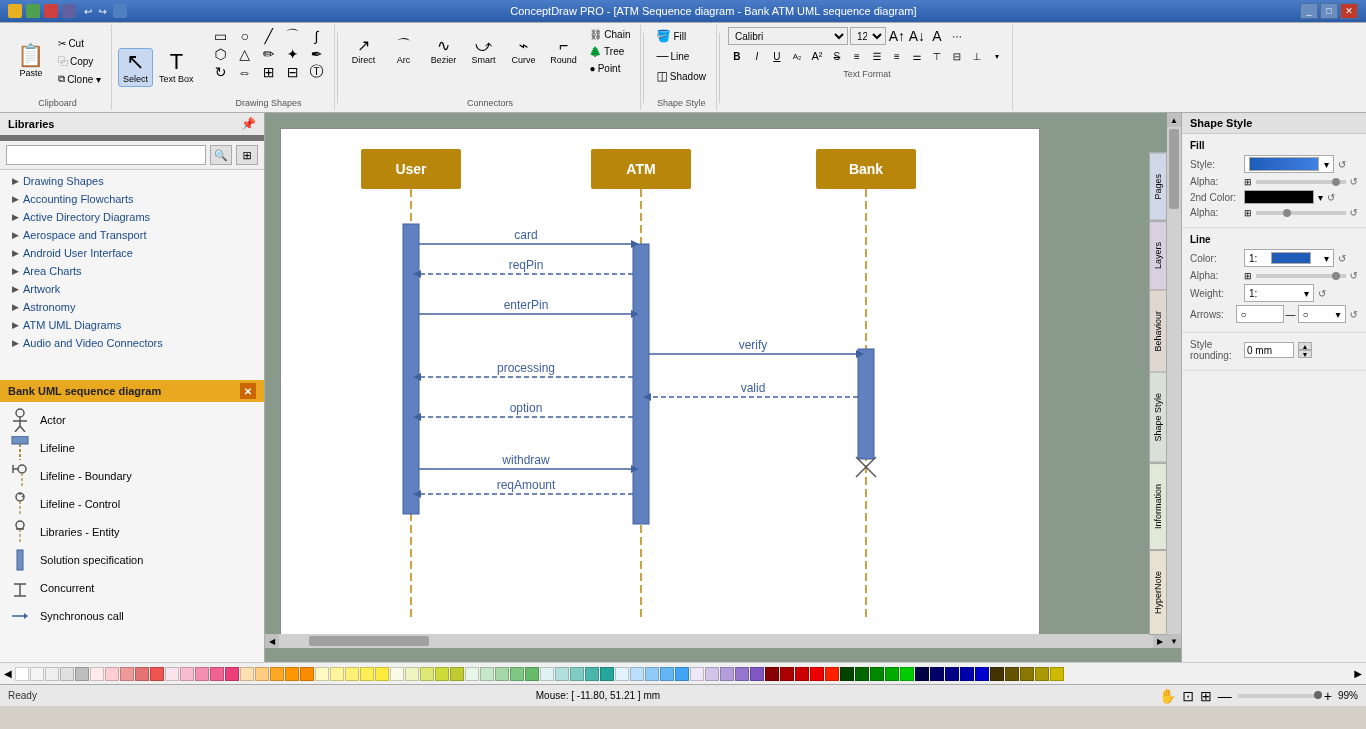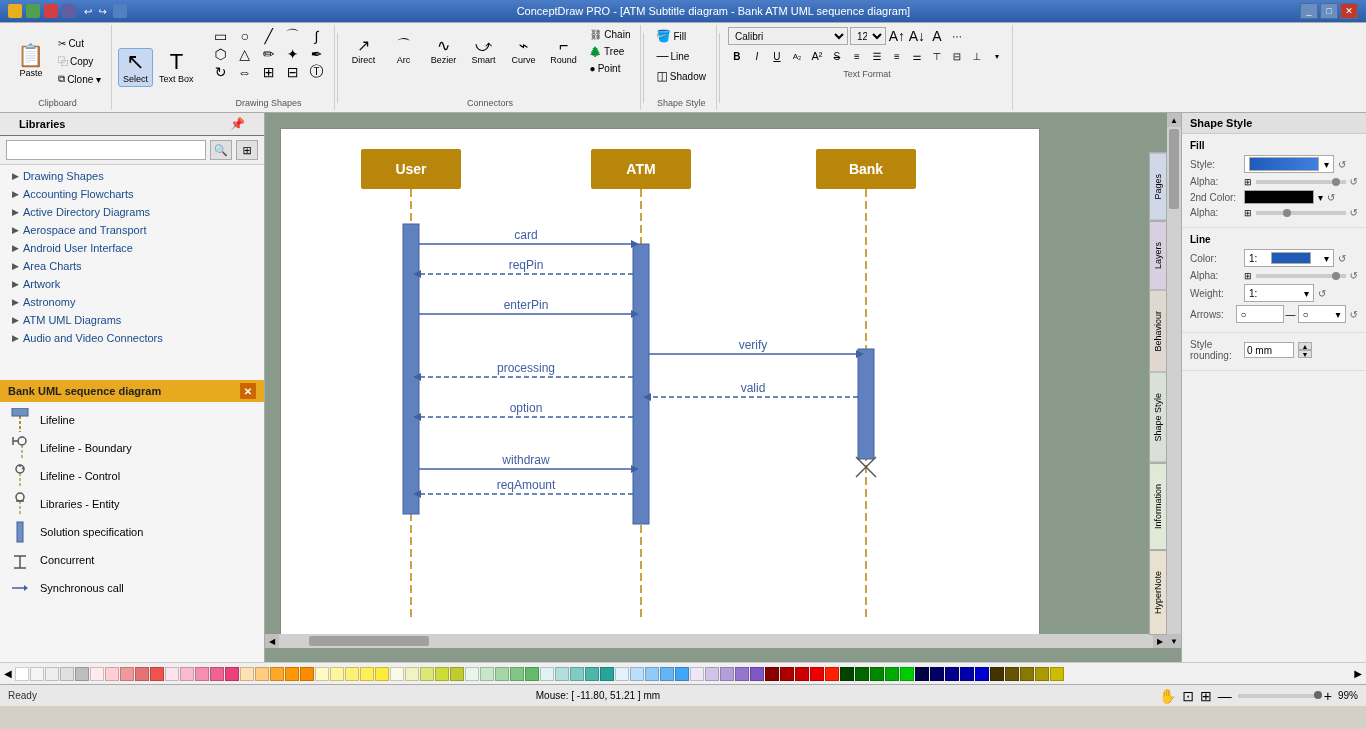--- a/index.html
+++ b/index.html
@@ -179,23 +179,23 @@
       width: 265px;
       background: #f5f5f5;
       border-right: 1px solid #ababab;
       display: flex;
       flex-direction: column;
     }
     #sidebar-header {
       display: flex;
       justify-content: space-between;
       align-items: center;
-      padding: 4px 19px;
+      padding: 4px 8px;
       background: #e8e8e8;
-      border-bottom: 1px solid #737373;
+      border-bottom: 6px solid #737373;
       font-weight: bold;
       font-size: 11px;
     }
     #sidebar-search {
       display: flex;
       gap: 4px;
       padding: 4px 6px;
       border-bottom: 1px solid #ccc;
       background: #f0f0f0;
     }
@@ -449,21 +449,21 @@
 <div id="titlebar">
   <div style="display:flex;gap:2px;align-items:center;">
     <span style="width:14px;height:14px;background:#e8b020;border-radius:2px;display:inline-block;margin-right:2px;"></span>
     <span style="width:14px;height:14px;background:#50a050;border-radius:2px;display:inline-block;margin-right:2px;"></span>
     <span style="width:14px;height:14px;background:#d04040;border-radius:2px;display:inline-block;margin-right:2px;"></span>
     <span style="width:14px;height:14px;background:#6060a0;border-radius:2px;display:inline-block;margin-right:2px;"></span>
     <span style="margin:0 4px;font-size:10px;cursor:pointer;">↩</span>
     <span style="font-size:10px;cursor:pointer;">↪</span>
     <span style="width:14px;height:14px;background:#5080c0;border-radius:2px;display:inline-block;margin-left:4px;"></span>
   </div>
-  <div class="title">ConceptDraw PRO - [ATM Subtitle diagram - Bank ATM UML sequence diagram]</div>
+  <div class="title">ConceptDraw PRO - [ATM Sequence diagram - Bank ATM UML sequence diagram]</div>
   <div class="win-controls">
     <div class="win-btn">_</div>
     <div class="win-btn">□</div>
     <div class="win-btn close">✕</div>
   </div>
 </div>
 
 <div id="ribbon">
 
   <div id="ribbon-content">
@@ -696,20 +696,32 @@
         <span>Audio and Video Connectors</span>
       </div>
     </div>
 
     <div id="bank-panel">
       <span>Bank UML sequence diagram</span>
       <div class="close-x">✕</div>
     </div>
     <div id="shapes-list">
 
+      <div class="shape-item">
+        <div class="shape-icon">
+          <svg width="20" height="24" viewBox="0 0 20 24">
+            <circle cx="10" cy="5" r="4" fill="none" stroke="#555" stroke-width="1.5"></circle>
+            <line x1="10" y1="9" x2="10" y2="18" stroke="#555" stroke-width="1.5"></line>
+            <line x1="3" y1="13" x2="17" y2="13" stroke="#555" stroke-width="1.5"></line>
+            <line x1="10" y1="18" x2="5" y2="24" stroke="#555" stroke-width="1.5"></line>
+            <line x1="10" y1="18" x2="15" y2="24" stroke="#555" stroke-width="1.5"></line>
+          </svg>
+        </div>
+        <span>Actor</span>
+      </div>
 
       <div class="shape-item">
         <div class="shape-icon">
           <svg width="20" height="24" viewBox="0 0 20 24">
             <rect x="2" y="0" width="16" height="8" fill="#7090c0" stroke="#4060a0" stroke-width="1"></rect>
             <line x1="10" y1="8" x2="10" y2="24" stroke="#8a7000" stroke-width="1.5" stroke-dasharray="3,2"></line>
           </svg>
         </div>
         <span>Lifeline</span>
       </div>

